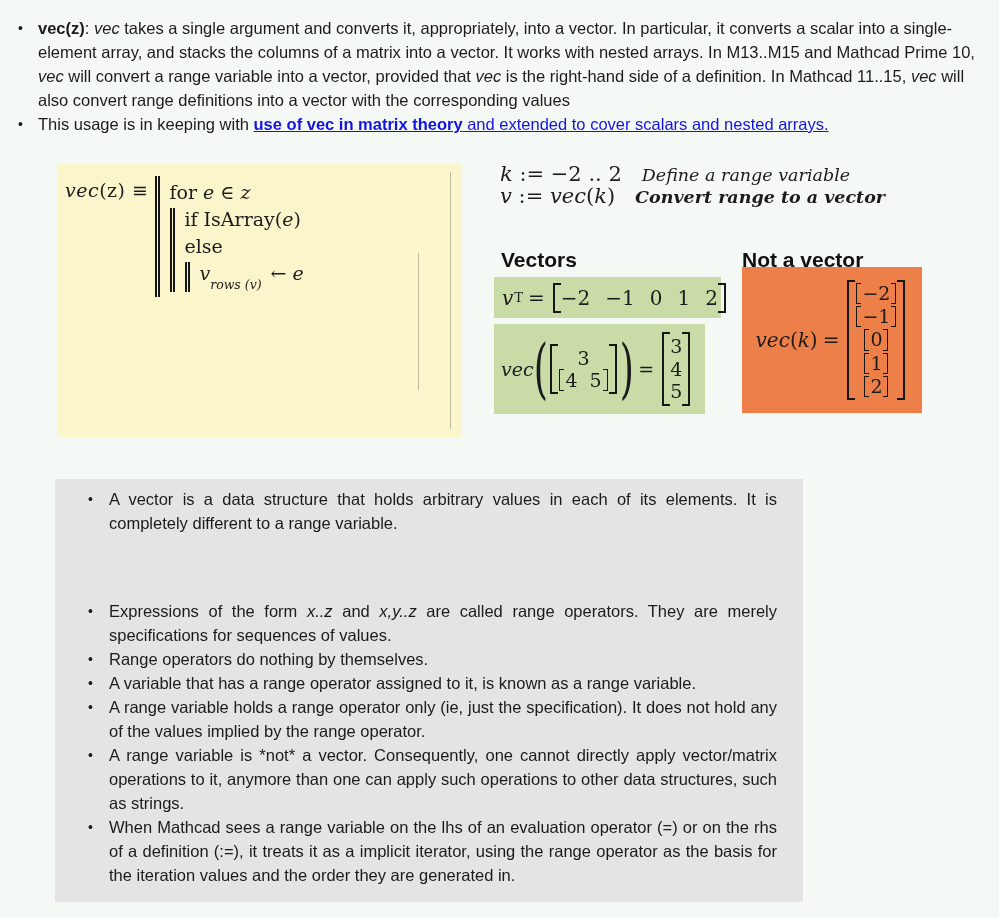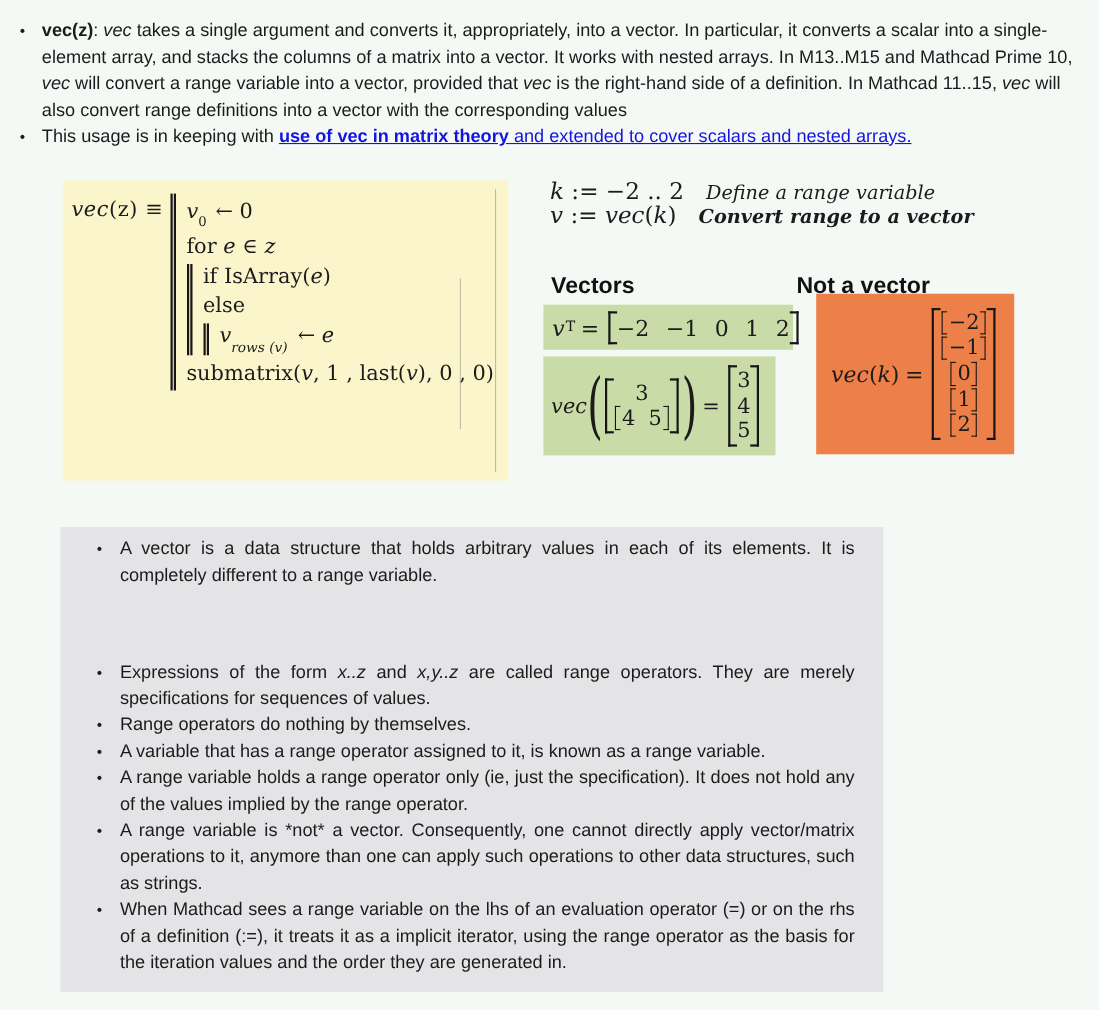--- a/index.html
+++ b/index.html
@@ -55,21 +55,21 @@
   .g2{left:361px;top:89px;height:137px;}
 
   
   .kdef{position:absolute;left:500px;top:162px;display:flex;align-items:baseline;font-size:21px;white-space:nowrap;}
   .vdef{position:absolute;left:500px;top:184px;display:flex;align-items:baseline;font-size:21px;white-space:nowrap;}
   .note{font-size:17.5px;margin-left:20px;font-style:italic;}
   .note.bold{font-weight:700;}
 
   .sec-label{position:absolute;font-weight:700;font-size:21px;color:#111;}
   .lbl-vectors{left:501px;top:248px;}
-  .lbl-notvec{left:724px;top:248px;}
+  .lbl-notvec{left:742px;top:248px;}
 
   .g1box{position:absolute;left:494px;top:277px;width:227px;height:41px;background:#c9dca7;
          display:flex;align-items:center;box-sizing:border-box;padding-left:8px;font-size:20px;}
   .g2box{position:absolute;left:494px;top:324px;width:211px;height:90px;background:#c9dca7;
          display:flex;align-items:center;box-sizing:border-box;padding-left:7px;font-size:19px;}
   .g2box .paren{font-size:66px;}
   .orangebox{position:absolute;left:742px;top:267px;width:180px;height:146px;background:#ed8048;
          display:flex;align-items:center;justify-content:center;font-size:20px;box-sizing:border-box;}
   .orangebox .colv{font-size:19px;}
   .eq{margin:0 5px;}
@@ -97,30 +97,28 @@
       <span><span>This usage is in keeping with </span><span class="link"><span class="lb">use of vec in matrix theory</span><span> and extended to cover scalars and nested arrays.</span></span></span>
     </div>
   </div>
 
   <div class="prog math">
     <div class="guide g1"></div>
     <div class="guide g2"></div>
     <div class="prog-inner">
       <div class="prog-head"><span class="mi">vec</span><span class="mr">(z)</span><span class="mr"> ≡</span></div>
       <div class="pbar">
-        <div class="pline"><span class="mi">v</span><sub class="ms">0</sub> <span class="mr">← 0</span></div>
         <div class="pline"><span class="mr">for </span><span class="mi">e</span><span class="mr"> ∈ </span><span class="mi">z</span></div>
         <div class="pbar">
           <div class="pline"><span class="mr">if </span><span class="mr">IsArray</span><span class="mr">(</span><span class="mi">e</span><span class="mr">)</span></div>
           <div class="pline"><span class="mr">else</span></div>
           <div class="pbar">
             <div class="pline"><span class="mi">v</span><sub class="msub">rows (v)</sub><span class="mr"> ← </span><span class="mi">e</span></div>
           </div>
         </div>
-        <div class="pline"><span class="mr">submatrix</span><span class="mr">(</span><span class="mi">v</span><span class="mr">, 1 , </span><span class="mr">last</span><span class="mr">(</span><span class="mi">v</span><span class="mr">)</span><span class="mr">, 0 , 0)</span></div>
       </div>
     </div>
   </div>
 
   <div class="kdef math">
     <span><span class="mi">k</span><span class="mr"> := −2 .. 2</span></span>
     <span class="note">Define a range variable</span>
   </div>
   <div class="vdef math">
     <span><span class="mi">v</span><span class="mr"> := </span><span class="mi">vec</span><span class="mr">(</span><span class="mi">k</span><span class="mr">)</span></span>

